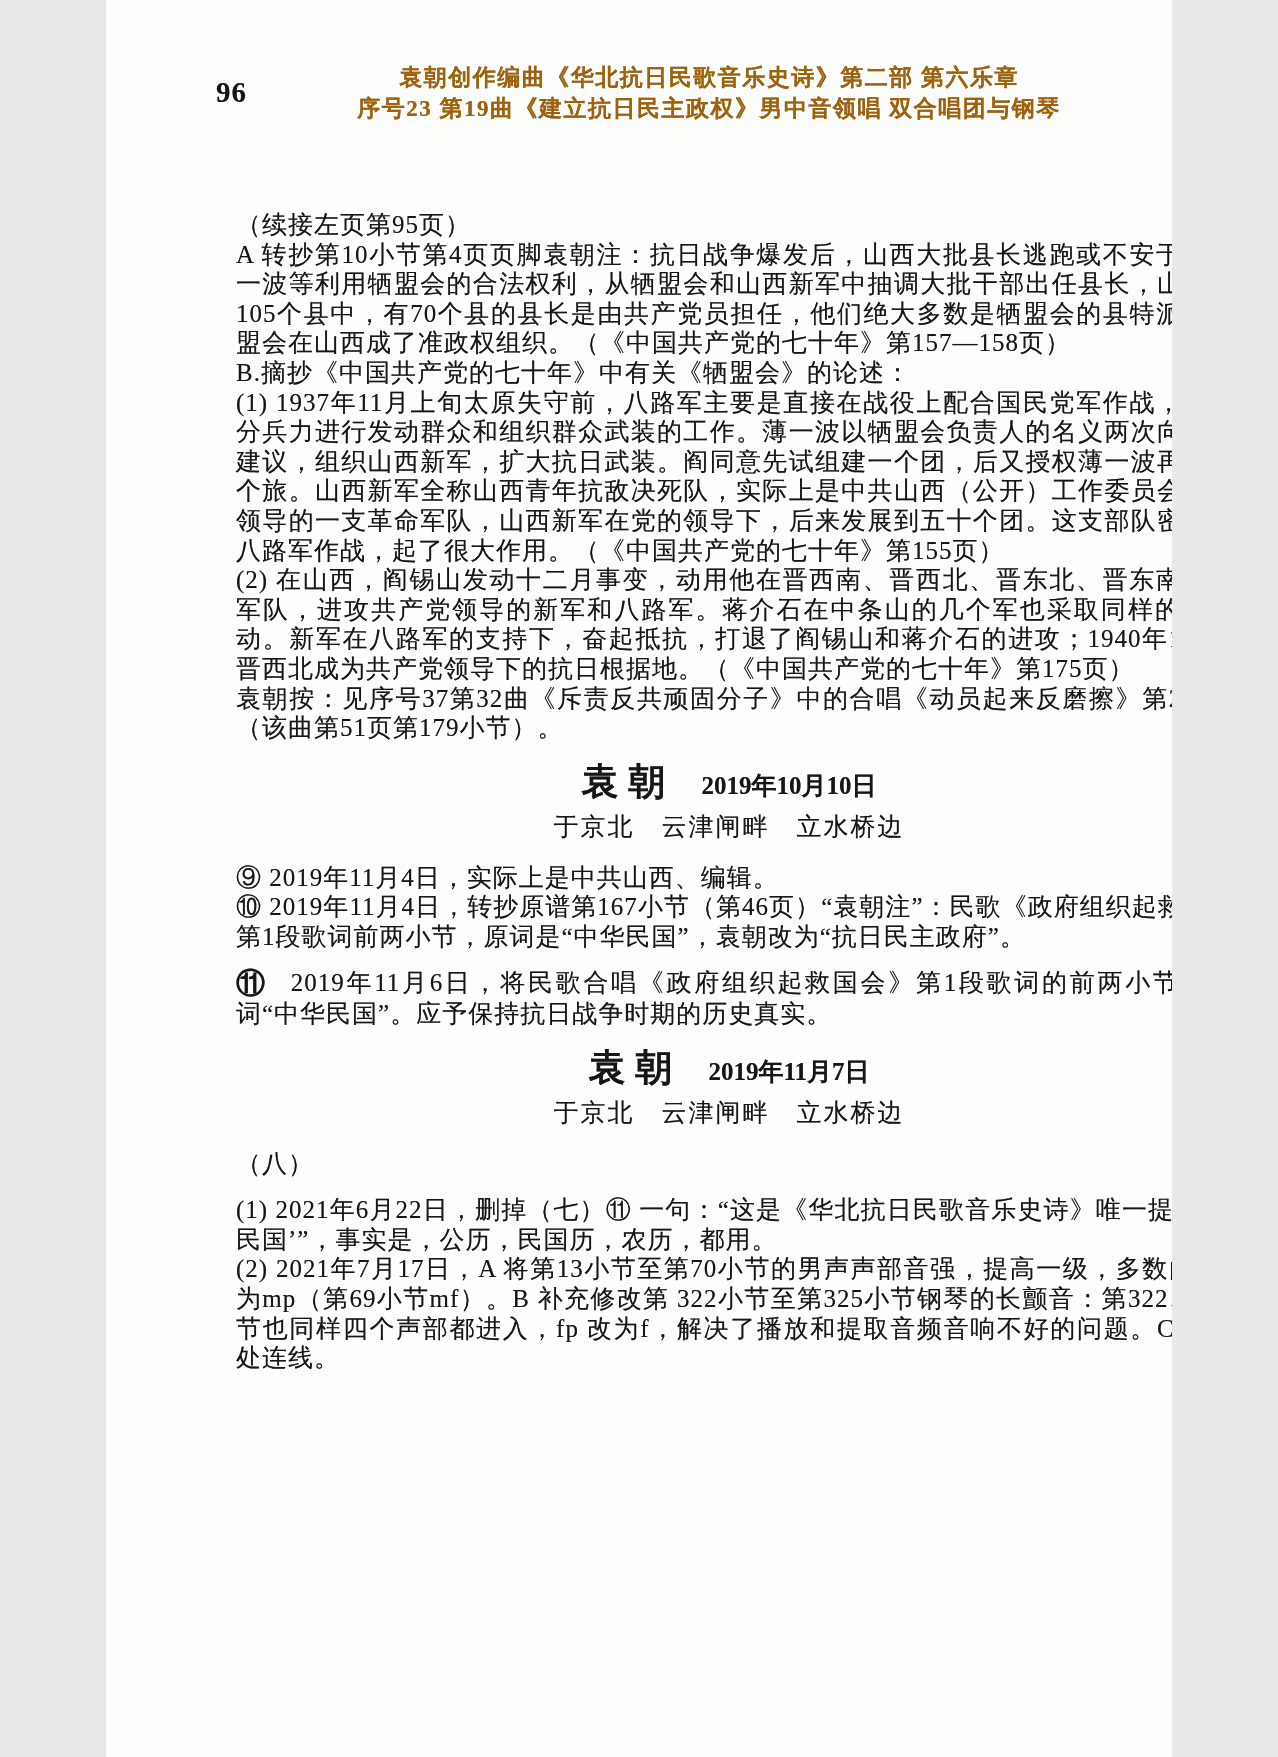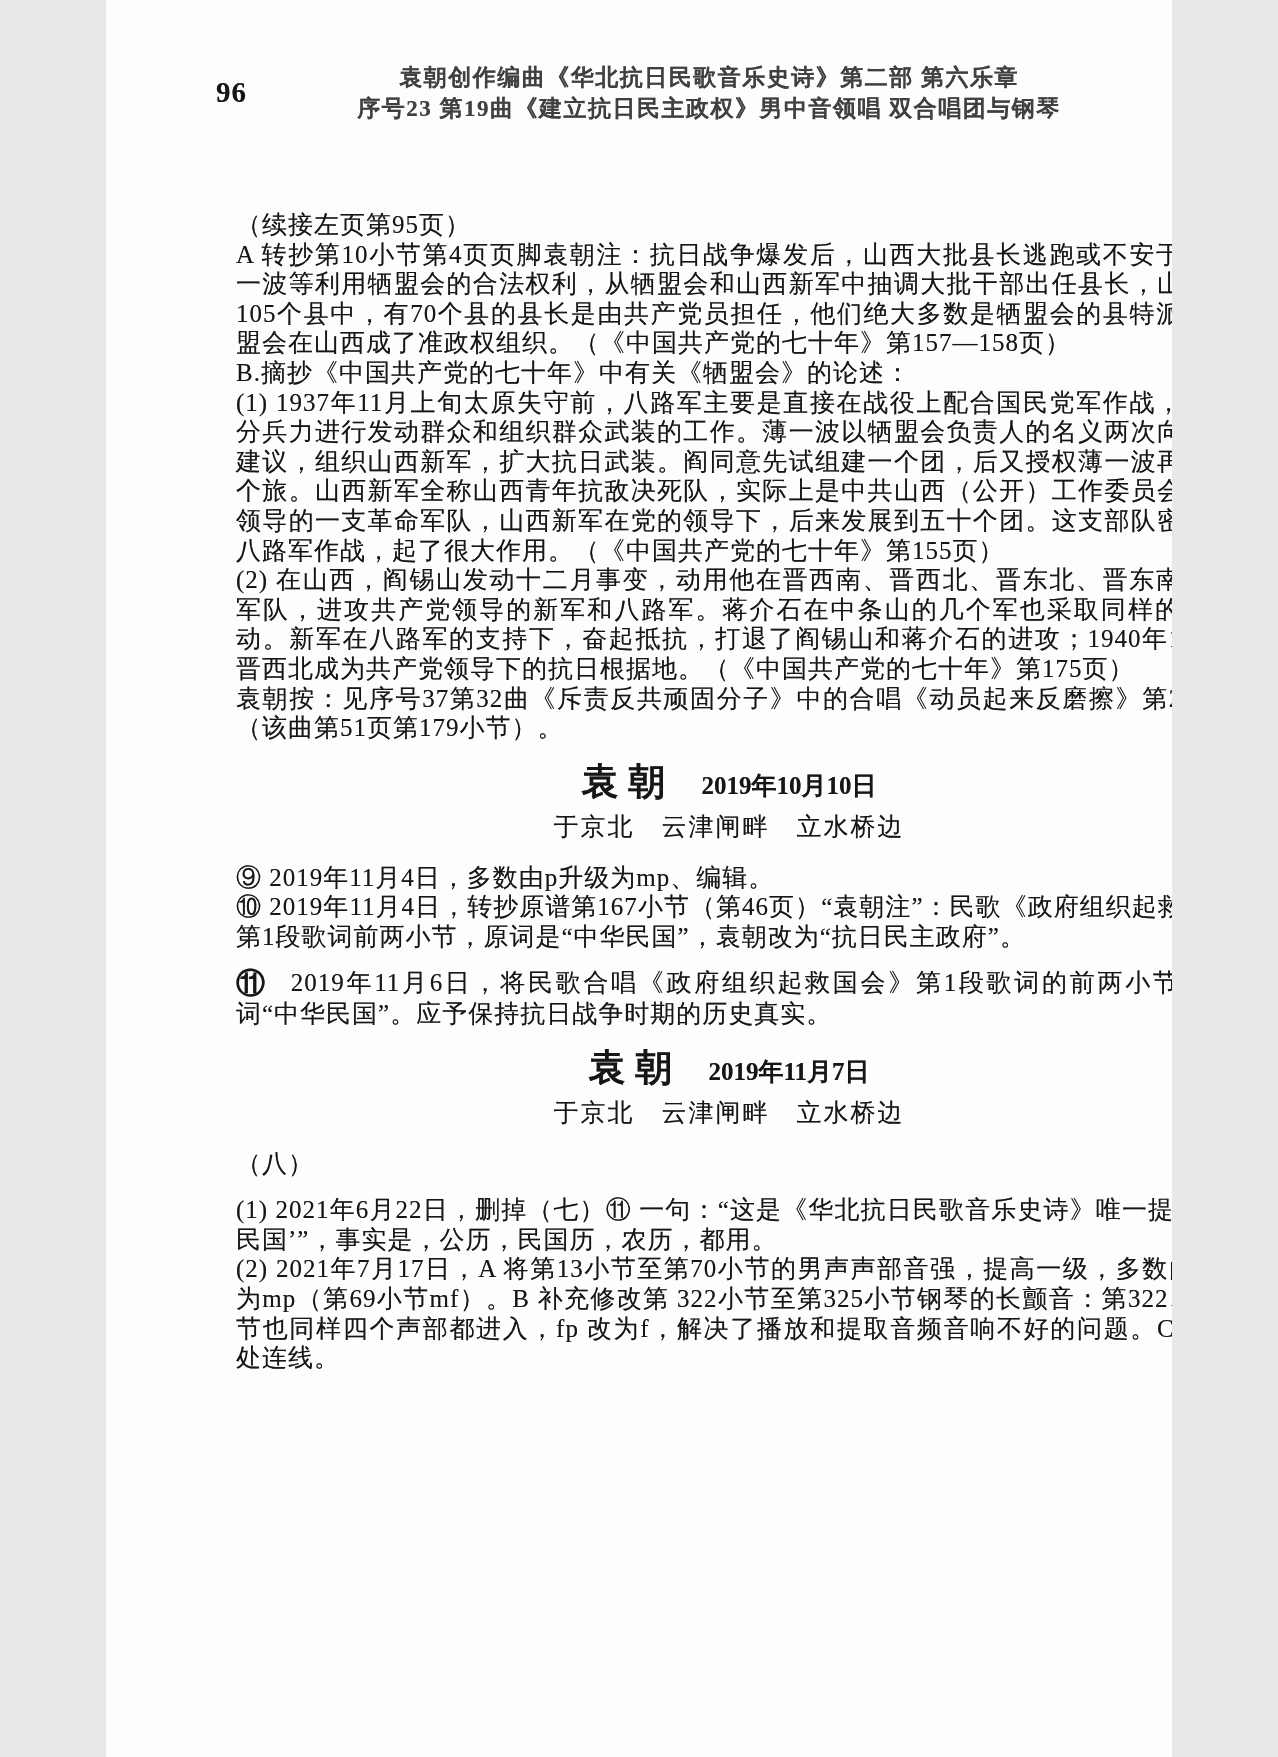--- a/index.html
+++ b/index.html
@@ -14,21 +14,21 @@
     text-shadow:0 0 .6px rgba(0,0,0,.45);
   }
   .page-number{
     position:absolute;left:110px;top:76px;
     font-size:29px;font-weight:bold;letter-spacing:1px;
   }
   .doc-header{
     position:absolute;top:62px;left:210px;right:70px;
     text-align:center;
     font-weight:bold;font-size:23px;line-height:31px;letter-spacing:1.5px;
-    color:#404040;
+    color:#a16207;
   }
   .content{
     position:absolute;left:130px;width:1026px;top:210px;
     font-size:25px;line-height:29.6px;letter-spacing:1px;
     text-align:justify;
   }
   .para{margin:0;padding:0;}
   .gap-top{margin-top:17px;}
   .circled{
     font-weight:bold;font-size:29px;margin-right:24px;
@@ -73,21 +73,21 @@
     <p class="para">(2) 在山西，阎锡山发动十二月事变，动用他在晋西南、晋西北、晋东北、晋东南的全部军队，进攻共产党领导的新军和八路军。蒋介石在中条山的几个军也采取同样的军事行动。新军在八路军的支持下，奋起抵抗，打退了阎锡山和蒋介石的进攻；1940年1月整个晋西北成为共产党领导下的抗日根据地。（《中国共产党的七十年》第175页）</p>
     <p class="para">袁朝按：见序号37第32曲《斥责反共顽固分子》中的合唱《动员起来反磨擦》第2段歌词（该曲第51页第179小节）。</p>
 
     <div class="sig">
       <div class="sig-line1">
         <span class="sig-name">袁朝</span><span class="sig-date">2019年10月10日</span>
       </div>
       <div class="sig-place">于京北　云津闸畔　立水桥边</div>
     </div>
 
-    <p class="para">⑨ 2019年11月4日，多数由p升级为mp、编辑。</p>
+    <p class="para">⑨ 2019年11月4日，实际上是中共山西、编辑。</p>
     <p class="para">⑩ 2019年11月4日，转抄原谱第167小节（第46页）“袁朝注”：民歌《政府组织起救国会》第1段歌词前两小节，原词是“中华民国”，袁朝改为“抗日民主政府”。</p>
 
     <p class="para gap-top"><span class="circled">⑪</span><span>2019年11月6日，将民歌合唱《政府组织起救国会》第1段歌词的前两小节改回原词“中华民国”。应予保持抗日战争时期的历史真实。</span></p>
 
 
     <div class="sig">
       <div class="sig-line1">
         <span class="sig-name">袁朝</span><span class="sig-date">2019年11月7日</span>
       </div>
       <div class="sig-place">于京北　云津闸畔　立水桥边</div>

